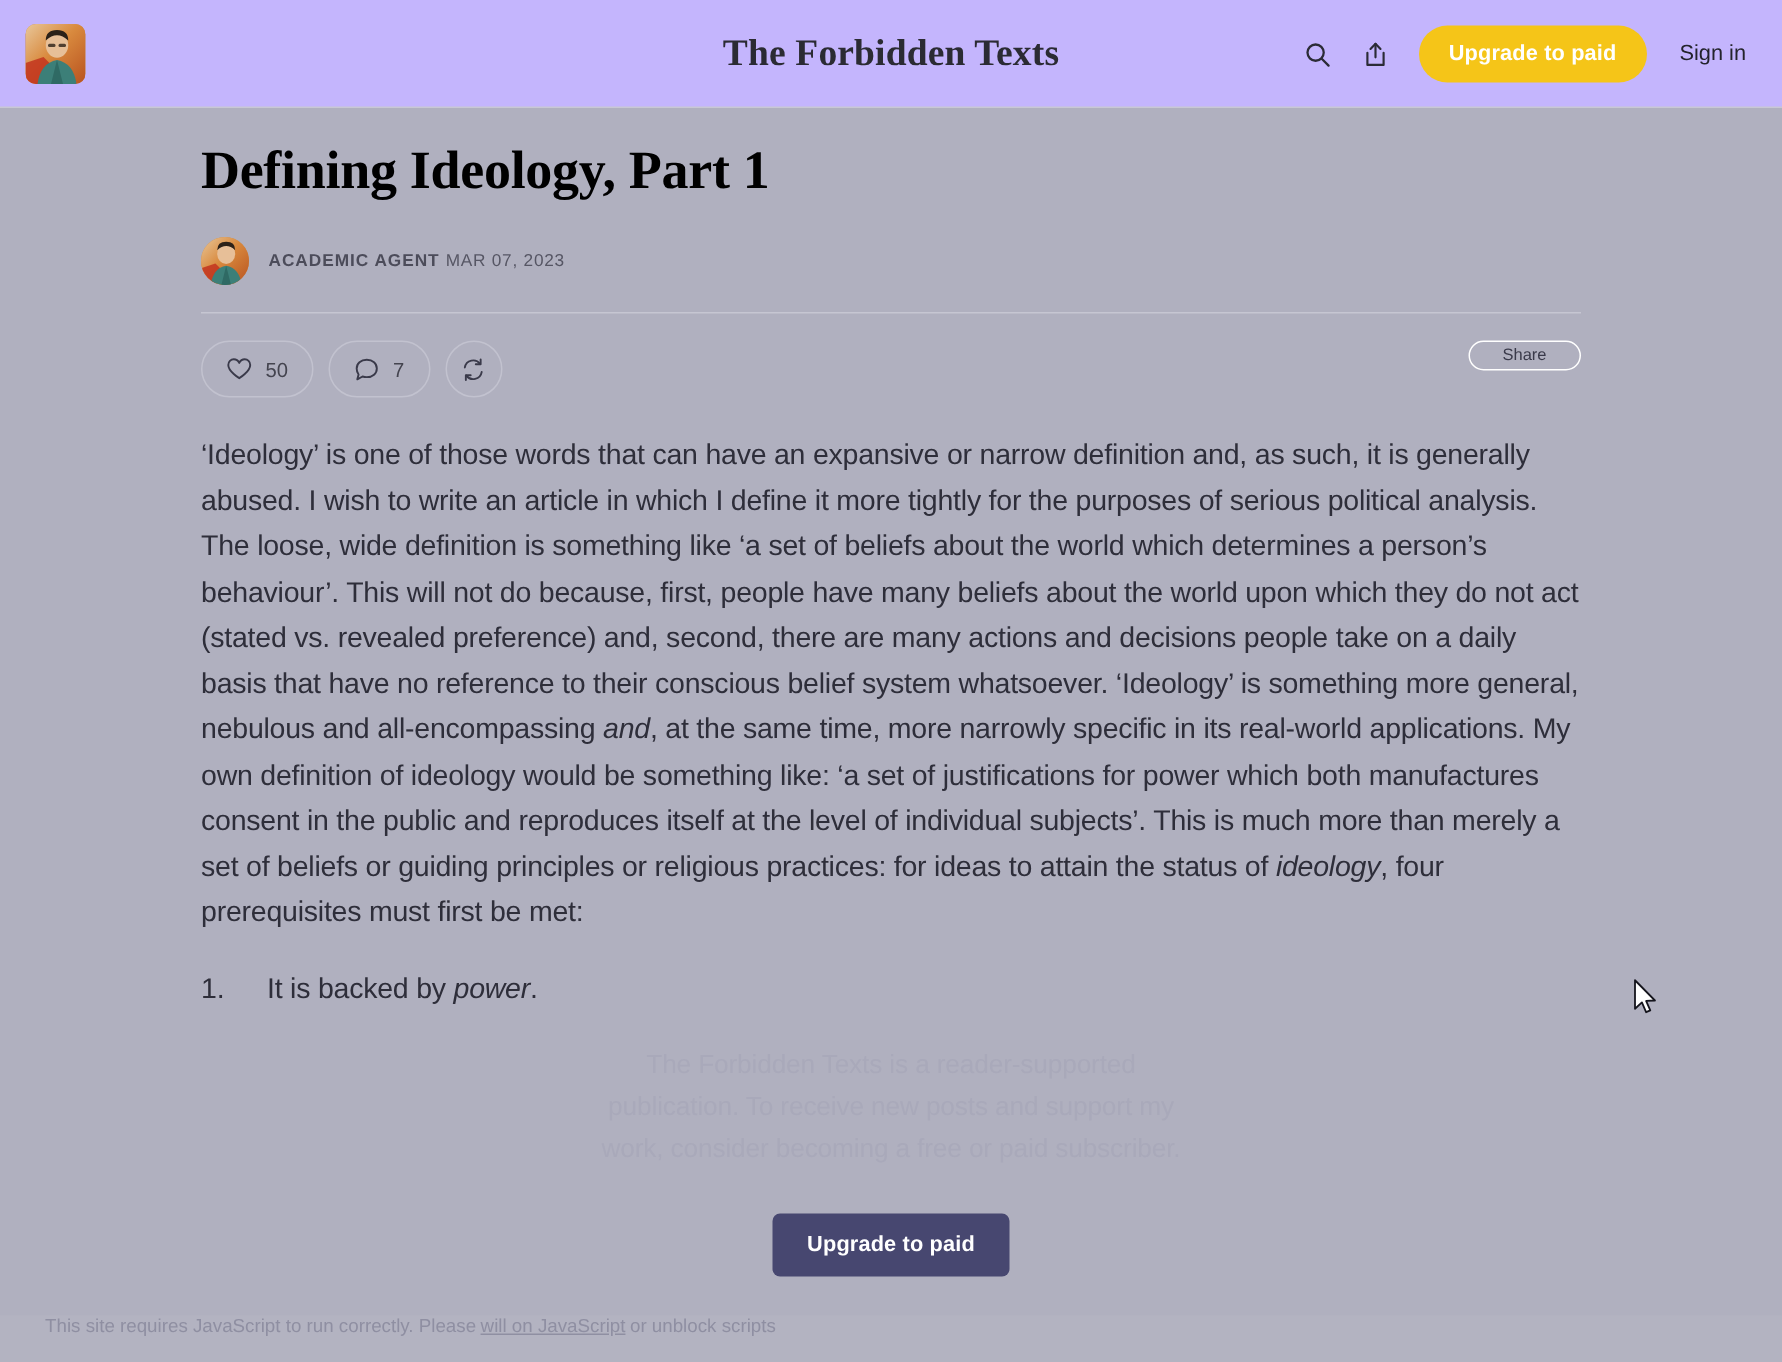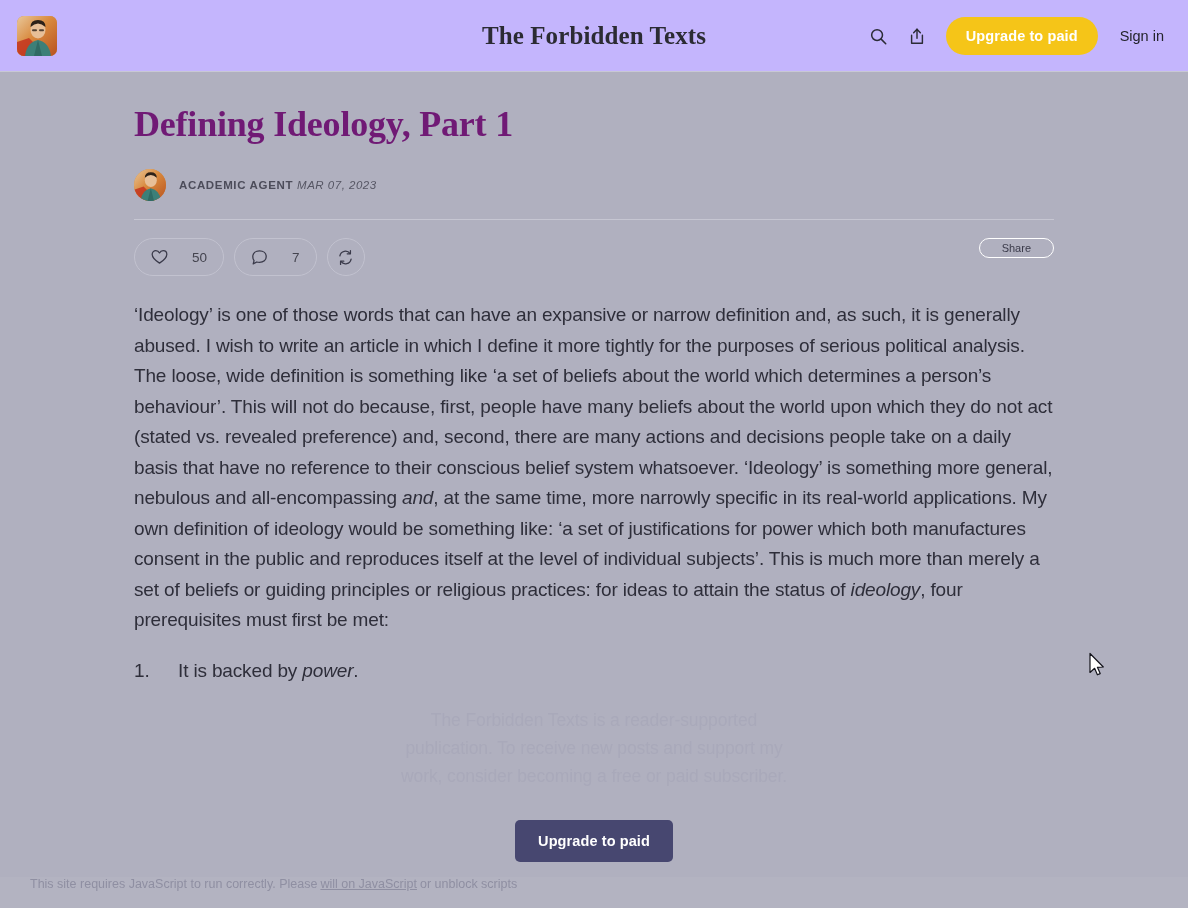--- a/index.html
+++ b/index.html
@@ -77,25 +77,25 @@
     padding:0 6px;
   }
 
   
   .content {
     position:absolute;
     left:134px; top:72px;
     width:920px;
   }
   .post-title {
-    margin-top:32px;
+    margin-top:21px;
     font-family:"Liberation Serif", serif;
     font-size:36px;
     font-weight:700;
-    color:#701a75;
+    color:#000000;
     letter-spacing:-.2px;
     line-height:1.15;
   }
 
   .byline {
     margin-top:24px;
     display:flex; align-items:center; gap:13px;
   }
   .byline-avatar {
     width:32px; height:32px; border-radius:50%;
@@ -107,42 +107,41 @@
     font-size:11.5px; font-weight:600;
     letter-spacing:.65px;
     color:#4c4c5a;
     text-transform:uppercase;
   }
   .byline-date {
     font-size:11.5px; font-weight:500;
     letter-spacing:.5px;
     color:#565664;
     text-transform:uppercase;
-    font-style:italic;
   }
 
   .divider {
     margin-top:18px;
     height:1px;
     background:#c6c6d2;
     width:920px;
   }
 
   
   .actionbar {
     margin-top:18px;
     height:38px;
     display:flex; align-items:center;
     position:relative;
   }
   .pill {
     height:38px;
     border:1px solid #c2c2cf;
     border-radius:19px;
-    display:flex; align-items:center; gap:24px;
+    display:flex; align-items:center; gap:9px;
     padding:0 16px;
     margin-right:10px;
     cursor:pointer;
     background:transparent;
     color:#3a3a4a;
   }
   .pill.round { width:38px; padding:0; justify-content:center; }
   .pill span.count { font-size:13.5px; color:#44444f; }
   .pill svg { display:block; }
 

